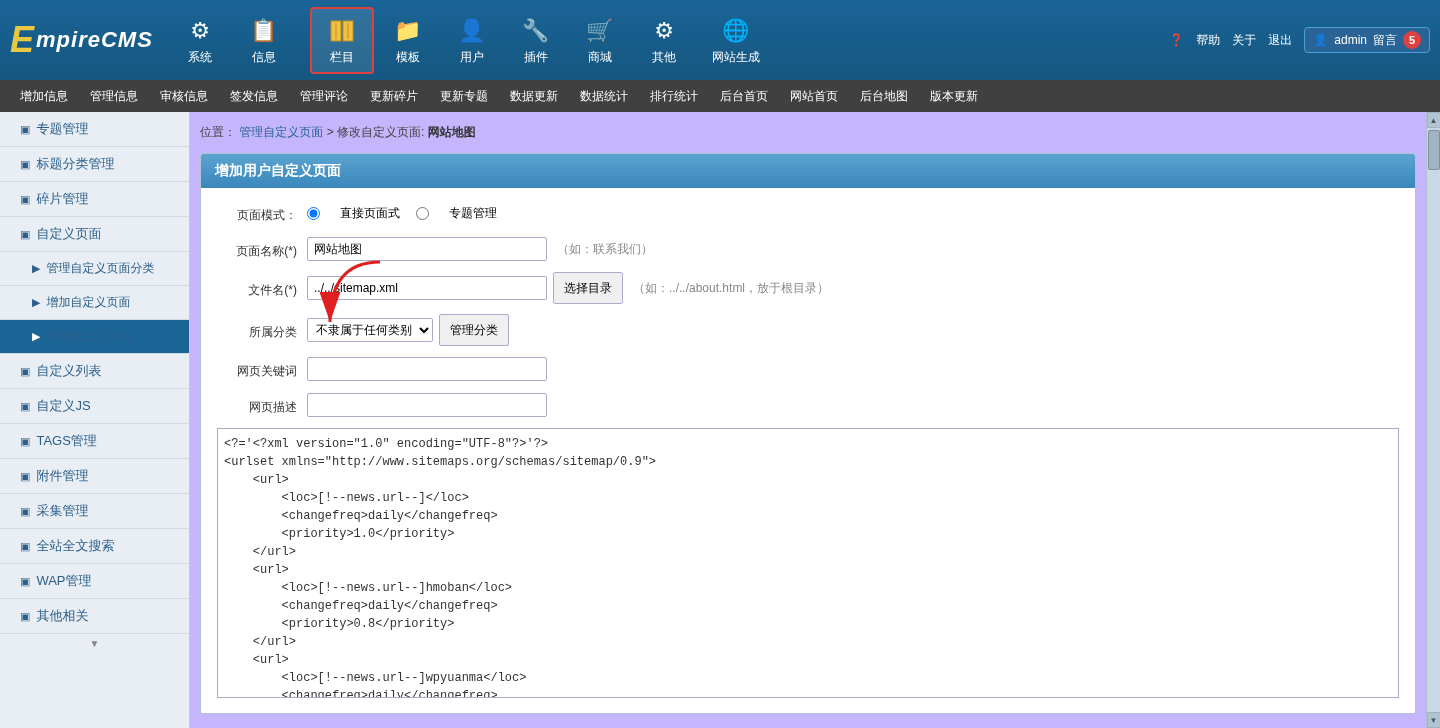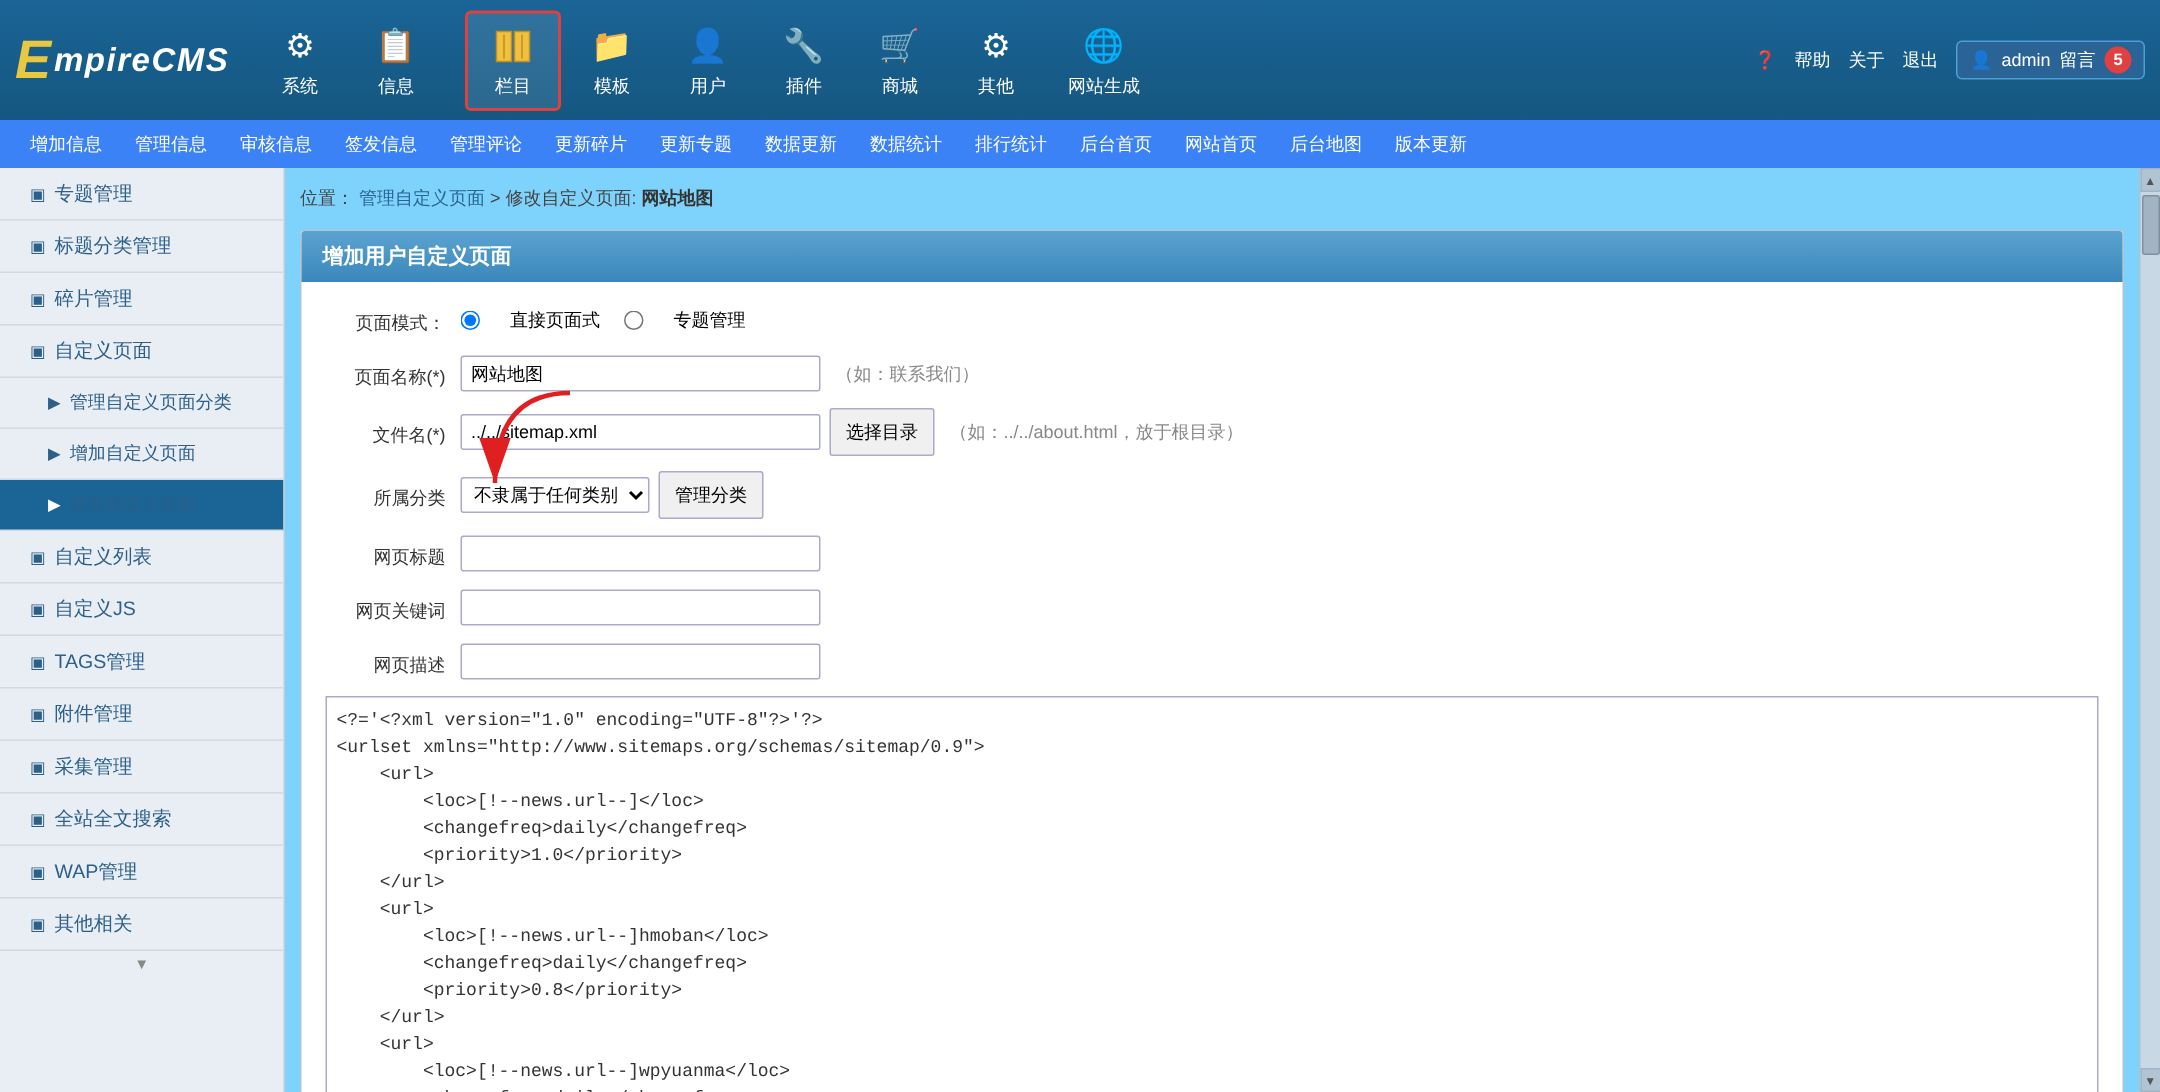--- a/index.html
+++ b/index.html
@@ -100,21 +100,21 @@
       height: 18px;
       display: flex;
       align-items: center;
       justify-content: center;
       font-size: 11px;
       font-weight: bold;
     }
 
     
     .second-nav {
-      background: #3b82f6;
+      background: #404040;
       height: 32px;
       display: flex;
       align-items: center;
       padding: 0 10px;
       gap: 2px;
       overflow: hidden;
     }
     .second-nav-item {
       color: white;
       font-size: 12px;
@@ -168,21 +168,21 @@
       text-align: center;
       padding: 4px;
       color: #888;
       font-size: 10px;
       cursor: pointer;
     }
 
     
     .content {
       flex: 1;
-      background: #7dd3fc;
+      background: #c4b5fd;
       overflow-y: auto;
       padding: 10px;
       position: relative;
     }
 
     
     .breadcrumb {
       font-size: 12px;
       color: #444;
       margin-bottom: 10px;
@@ -589,26 +589,20 @@
         <div class="form-row">
           <div class="form-label">所属分类</div>
           <div class="form-field">
             <select class="select-input">
               <option>不隶属于任何类别</option>
             </select>
             <button class="btn">管理分类</button>
           </div>
         </div>
 
-        <div class="form-row">
-          <div class="form-label">网页标题</div>
-          <div class="form-field">
-            <input type="text" class="form-input form-input-wide" style="">
-          </div>
-        </div>
 
         <div class="form-row">
           <div class="form-label">网页关键词</div>
           <div class="form-field">
             <input type="text" class="form-input form-input-wide" style="">
           </div>
         </div>
 
         <div class="form-row">
           <div class="form-label">网页描述</div>

